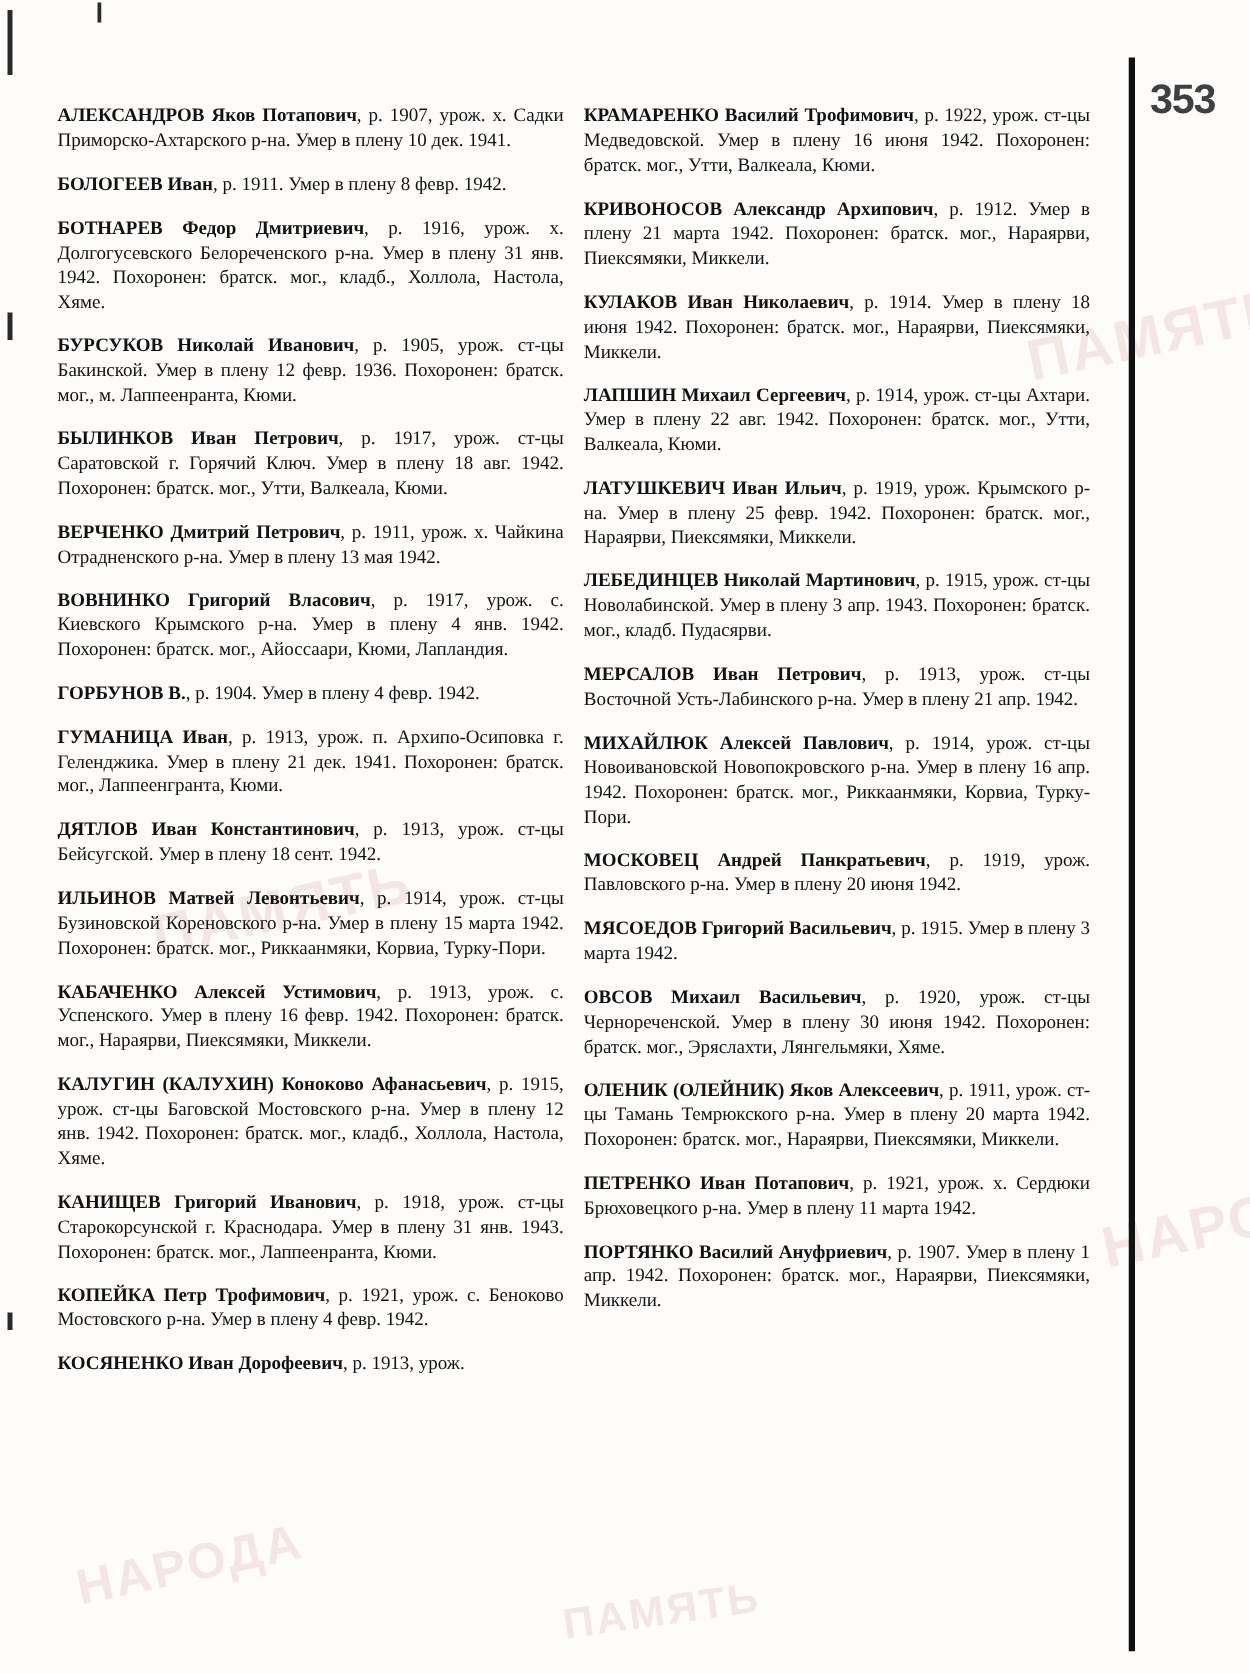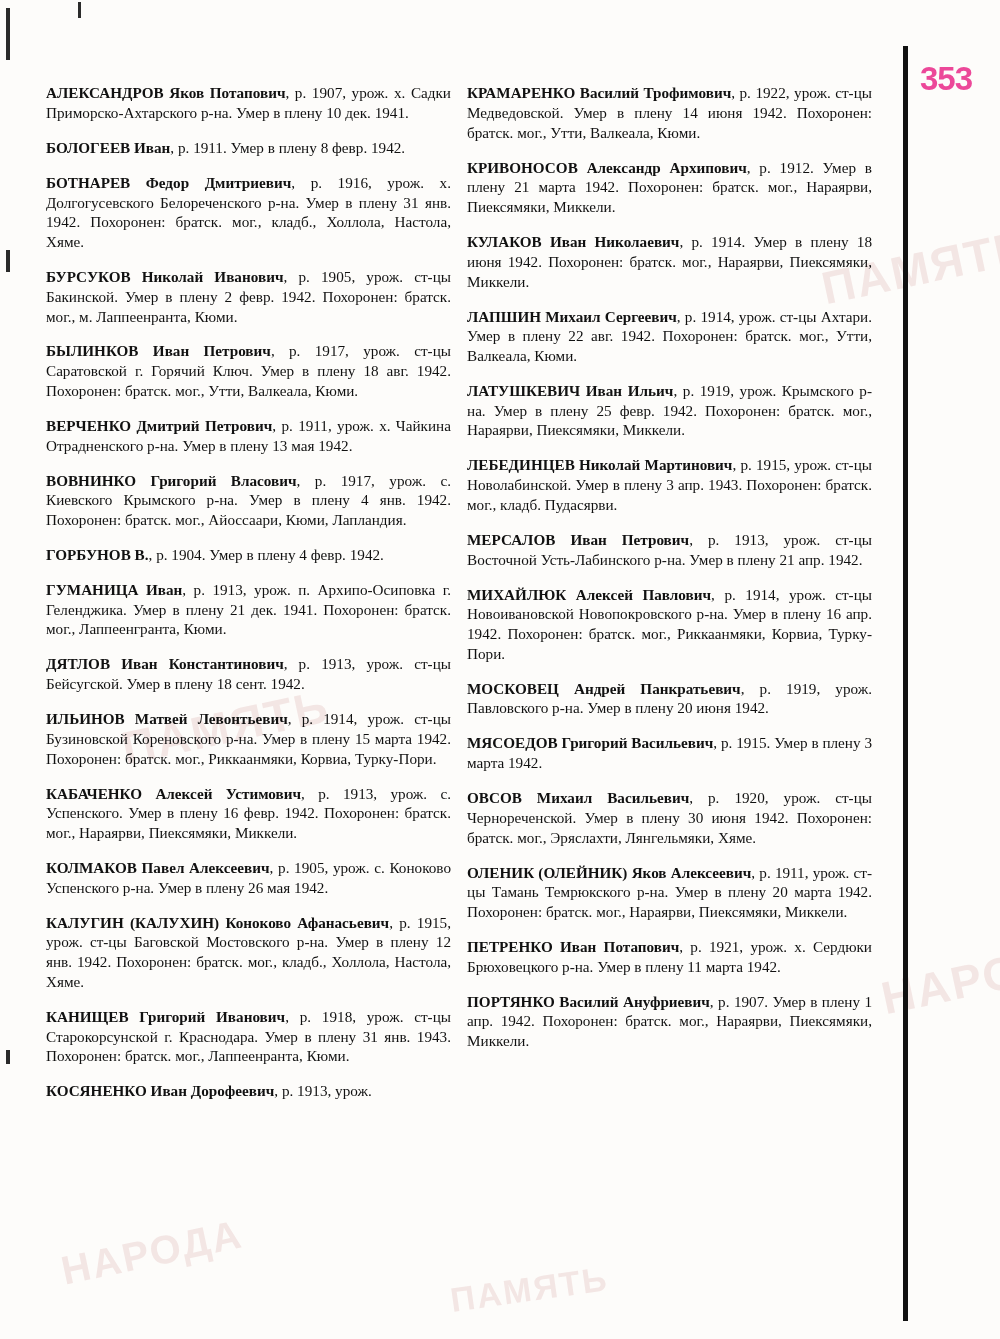--- a/index.html
+++ b/index.html
@@ -70,21 +70,21 @@
   }
 
   .page-number {
     position: absolute;
     left: 920px;
     top: 60px;
     font-family: "Liberation Sans", sans-serif;
     font-weight: bold;
     font-size: 33px;
     letter-spacing: -1px;
-    color: #ec4899;
+    color: #404040;
   }
 
   .columns {
     position: absolute;
     left: 46px;
     top: 68px;
     width: 842px;
     height: 1245px;
     display: flex;
     gap: 16px;
@@ -126,36 +126,36 @@
 <div class="top-tick"></div>
 
 <div class="gutter-rule"></div>
 <div class="page-number">353</div>
 
 <div class="columns">
   <div class="col" id="col0">
       <p class="entry"><span class="nm-sur">АЛЕКСАНДРОВ</span> <span class="nm">Яков Потапович</span><span>, р. 1907, урож. х. Садки Приморско-Ахтарского р-на. Умер в плену 10 дек. 1941.</span></p>
       <p class="entry"><span class="nm-sur">БОЛОГЕЕВ</span> <span class="nm">Иван</span><span>, р. 1911. Умер в плену 8 февр. 1942.</span></p>
       <p class="entry"><span class="nm-sur">БОТНАРЕВ</span> <span class="nm">Федор Дмитриевич</span><span>, р. 1916, урож. х. Долгогусевского Белореченского р-на. Умер в плену 31 янв. 1942. Похоронен: братск. мог., кладб., Холлола, Настола, Хяме.</span></p>
-      <p class="entry"><span class="nm-sur">БУРСУКОВ</span> <span class="nm">Николай Иванович</span><span>, р. 1905, урож. ст-цы Бакинской. Умер в плену 2 февр. 1942. Похоронен: братск. мог., м. Лаппеенранта, Кюми.</span></p>
+      <p class="entry"><span class="nm-sur">БУРСУКОВ</span> <span class="nm">Николай Иванович</span><span>, р. 1905, урож. ст-цы Бакинской. Умер в плену 12 февр. 1936. Похоронен: братск. мог., м. Лаппеенранта, Кюми.</span></p>
       <p class="entry"><span class="nm-sur">БЫЛИНКОВ</span> <span class="nm">Иван Петрович</span><span>, р. 1917, урож. ст-цы Саратовской г. Горячий Ключ. Умер в плену 18 авг. 1942. Похоронен: братск. мог., Утти, Валкеала, Кюми.</span></p>
       <p class="entry"><span class="nm-sur">ВЕРЧЕНКО</span> <span class="nm">Дмитрий Петрович</span><span>, р. 1911, урож. х. Чайкина Отрадненского р-на. Умер в плену 13 мая 1942.</span></p>
       <p class="entry"><span class="nm-sur">ВОВНИНКО</span> <span class="nm">Григорий Власович</span><span>, р. 1917, урож. с. Киевского Крымского р-на. Умер в плену 4 янв. 1942. Похоронен: братск. мог., Айоссаари, Кюми, Лапландия.</span></p>
       <p class="entry"><span class="nm-sur">ГОРБУНОВ</span> <span class="nm">В.</span><span>, р. 1904. Умер в плену 4 февр. 1942.</span></p>
       <p class="entry"><span class="nm-sur">ГУМАНИЦА</span> <span class="nm">Иван</span><span>, р. 1913, урож. п. Архипо-Осиповка г. Геленджика. Умер в плену 21 дек. 1941. Похоронен: братск. мог., Лаппеенгранта, Кюми.</span></p>
       <p class="entry"><span class="nm-sur">ДЯТЛОВ</span> <span class="nm">Иван Константинович</span><span>, р. 1913, урож. ст-цы Бейсугской. Умер в плену 18 сент. 1942.</span></p>
       <p class="entry"><span class="nm-sur">ИЛЬИНОВ</span> <span class="nm">Матвей Левонтьевич</span><span>, р. 1914, урож. ст-цы Бузиновской Кореновского р-на. Умер в плену 15 марта 1942. Похоронен: братск. мог., Риккаанмяки, Корвиа, Турку-Пори.</span></p>
       <p class="entry"><span class="nm-sur">КАБАЧЕНКО</span> <span class="nm">Алексей Устимович</span><span>, р. 1913, урож. с. Успенского. Умер в плену 16 февр. 1942. Похоронен: братск. мог., Нараярви, Пиексямяки, Миккели.</span></p>
-      <p class="entry"><span class="nm-sur">КОЛМАКОВ</span> <span class="nm">Павел Алексеевич</span><span>, р. 1905, урож. с. Коноково Успенского р-на. Умер в плену 26 мая 1942.</span></p>
       <p class="entry"><span class="nm-sur">КАЛУГИН (КАЛУХИН)</span> <span class="nm">Коноково Афанасьевич</span><span>, р. 1915, урож. ст-цы Баговской Мостовского р-на. Умер в плену 12 янв. 1942. Похоронен: братск. мог., кладб., Холлола, Настола, Хяме.</span></p>
       <p class="entry"><span class="nm-sur">КАНИЩЕВ</span> <span class="nm">Григорий Иванович</span><span>, р. 1918, урож. ст-цы Старокорсунской г. Краснодара. Умер в плену 31 янв. 1943. Похоронен: братск. мог., Лаппеенранта, Кюми.</span></p>
+      <p class="entry"><span class="nm-sur">КОПЕЙКА</span> <span class="nm">Петр Трофимович</span><span>, р. 1921, урож. с. Беноково Мостовского р-на. Умер в плену 4 февр. 1942.</span></p>
       <p class="entry"><span class="nm-sur">КОСЯНЕНКО</span> <span class="nm">Иван Дорофеевич</span><span>, р. 1913, урож.</span></p>
     </div>
   <div class="col" id="col1">
-      <p class="entry"><span class="nm-sur">КРАМАРЕНКО</span> <span class="nm">Василий Трофимович</span><span>, р. 1922, урож. ст-цы Медведовской. Умер в плену 14 июня 1942. Похоронен: братск. мог., Утти, Валкеала, Кюми.</span></p>
+      <p class="entry"><span class="nm-sur">КРАМАРЕНКО</span> <span class="nm">Василий Трофимович</span><span>, р. 1922, урож. ст-цы Медведовской. Умер в плену 16 июня 1942. Похоронен: братск. мог., Утти, Валкеала, Кюми.</span></p>
       <p class="entry"><span class="nm-sur">КРИВОНОСОВ</span> <span class="nm">Александр Архипович</span><span>, р. 1912. Умер в плену 21 марта 1942. Похоронен: братск. мог., Нараярви, Пиексямяки, Миккели.</span></p>
       <p class="entry"><span class="nm-sur">КУЛАКОВ</span> <span class="nm">Иван Николаевич</span><span>, р. 1914. Умер в плену 18 июня 1942. Похоронен: братск. мог., Нараярви, Пиексямяки, Миккели.</span></p>
       <p class="entry"><span class="nm-sur">ЛАПШИН</span> <span class="nm">Михаил Сергеевич</span><span>, р. 1914, урож. ст-цы Ахтари. Умер в плену 22 авг. 1942. Похоронен: братск. мог., Утти, Валкеала, Кюми.</span></p>
       <p class="entry"><span class="nm-sur">ЛАТУШКЕВИЧ</span> <span class="nm">Иван Ильич</span><span>, р. 1919, урож. Крымского р-на. Умер в плену 25 февр. 1942. Похоронен: братск. мог., Нараярви, Пиексямяки, Миккели.</span></p>
       <p class="entry"><span class="nm-sur">ЛЕБЕДИНЦЕВ</span> <span class="nm">Николай Мартинович</span><span>, р. 1915, урож. ст-цы Новолабинской. Умер в плену 3 апр. 1943. Похоронен: братск. мог., кладб. Пудасярви.</span></p>
       <p class="entry"><span class="nm-sur">МЕРСАЛОВ</span> <span class="nm">Иван Петрович</span><span>, р. 1913, урож. ст-цы Восточной Усть-Лабинского р-на. Умер в плену 21 апр. 1942.</span></p>
       <p class="entry"><span class="nm-sur">МИХАЙЛЮК</span> <span class="nm">Алексей Павлович</span><span>, р. 1914, урож. ст-цы Новоивановской Новопокровского р-на. Умер в плену 16 апр. 1942. Похоронен: братск. мог., Риккаанмяки, Корвиа, Турку-Пори.</span></p>
       <p class="entry"><span class="nm-sur">МОСКОВЕЦ</span> <span class="nm">Андрей Панкратьевич</span><span>, р. 1919, урож. Павловского р-на. Умер в плену 20 июня 1942.</span></p>
       <p class="entry"><span class="nm-sur">МЯСОЕДОВ</span> <span class="nm">Григорий Васильевич</span><span>, р. 1915. Умер в плену 3 марта 1942.</span></p>
       <p class="entry"><span class="nm-sur">ОВСОВ</span> <span class="nm">Михаил Васильевич</span><span>, р. 1920, урож. ст-цы Чернореченской. Умер в плену 30 июня 1942. Похоронен: братск. мог., Эряслахти, Лянгельмяки, Хяме.</span></p>

